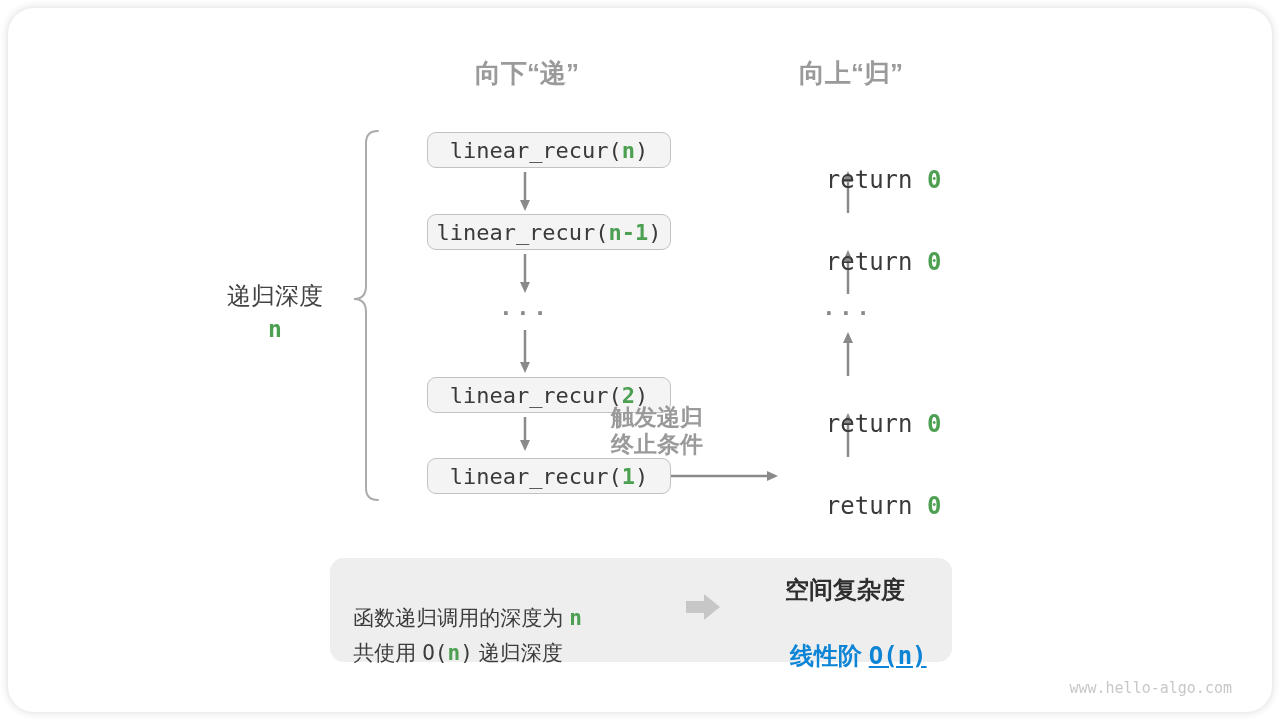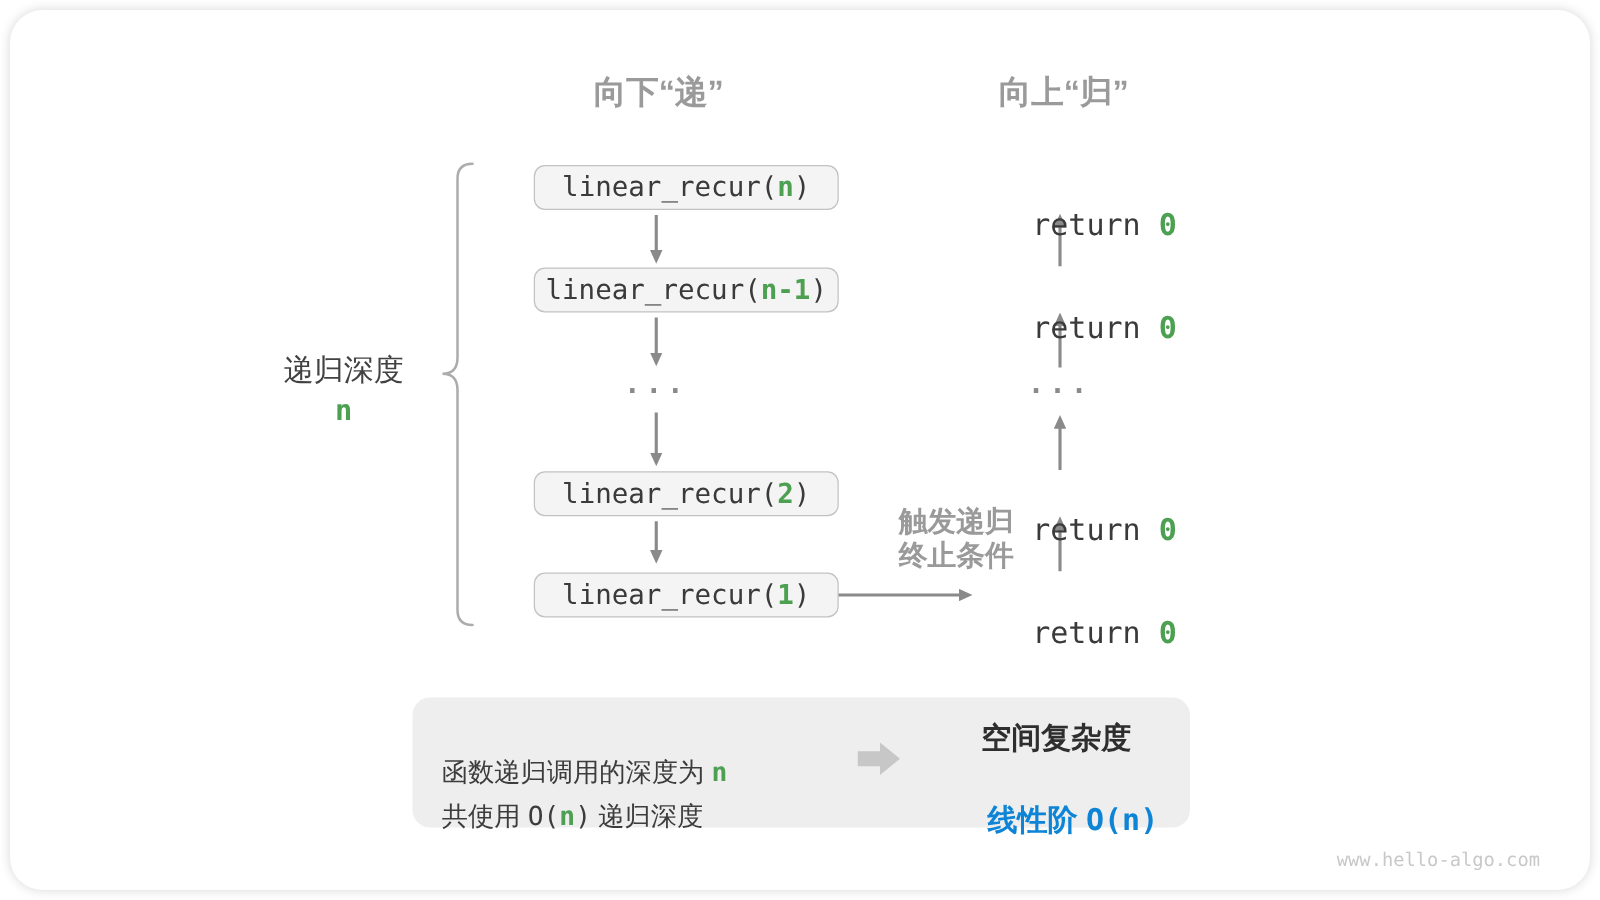--- a/index.html
+++ b/index.html
@@ -29,31 +29,31 @@
   .ret{width:160px;height:30px;line-height:30px;text-align:center;
        font-family:"DejaVu Sans Mono","Liberation Mono",monospace;
        font-size:24px;color:var(--text_dark);white-space:pre;}
   .ret .zero{color:var(--green);font-weight:700;}
   .dots{width:120px;height:28px;line-height:24px;text-align:center;
         font-family:"DejaVu Sans Mono","Liberation Mono",monospace;
         font-size:22px;font-weight:700;letter-spacing:4px;color:var(--arrow_gray);}
   .depth-title{left:165px;top:280px;width:220px;font-size:24px;color:#424242;text-align:center;}
   .depth-n{left:165px;top:316px;width:220px;text-align:center;font-size:23px;font-weight:700;
            color:var(--green);}
-  .trigger{left:611px;top:404px;width:200px;text-align:right;font-size:23px;font-weight:700;
+  .trigger{left:611px;top:404px;width:200px;text-align:left;font-size:23px;font-weight:700;
            color:var(--label_gray);line-height:27px;}
   .summary{left:330px;top:558px;width:622px;height:104px;background:var(--summary_bg);
            border-radius:14px;}
   .sum-line{width:300px;left:330px;font-size:21px;color:#3C3C3C;white-space:pre;}
   .sum-line .n{color:var(--green);font-weight:700;font-family:"DejaVu Sans Mono","Liberation Mono",monospace;}
   .sum-line .code{font-family:"DejaVu Sans Mono","Liberation Mono",monospace;color:#3C3C3C;}
   .res-title{left:735px;top:574px;width:220px;text-align:center;font-size:24px;font-weight:700;color:#2E2E2E;}
   .res-value{left:735px;top:612px;width:220px;text-align:center;font-size:24px;font-weight:700;
              color:var(--blue);white-space:pre;}
-  .res-value .code{font-family:"DejaVu Sans Mono","Liberation Mono",monospace;}
+  .res-value .code{font-family:"DejaVu Sans Mono","Liberation Mono",monospace;text-decoration:underline;}
   .block-arrow{fill:var(--block_arrow_gray,#C7C7C7);}
   .watermark{left:1032px;top:679px;width:200px;text-align:right;font-size:15px;
              color:var(--watermark_gray);font-family:"DejaVu Sans Mono","Liberation Mono",monospace;}
 </style>
 </head>
 <body>
 
 <div class="canvas">
   <div class="card"></div>
 

